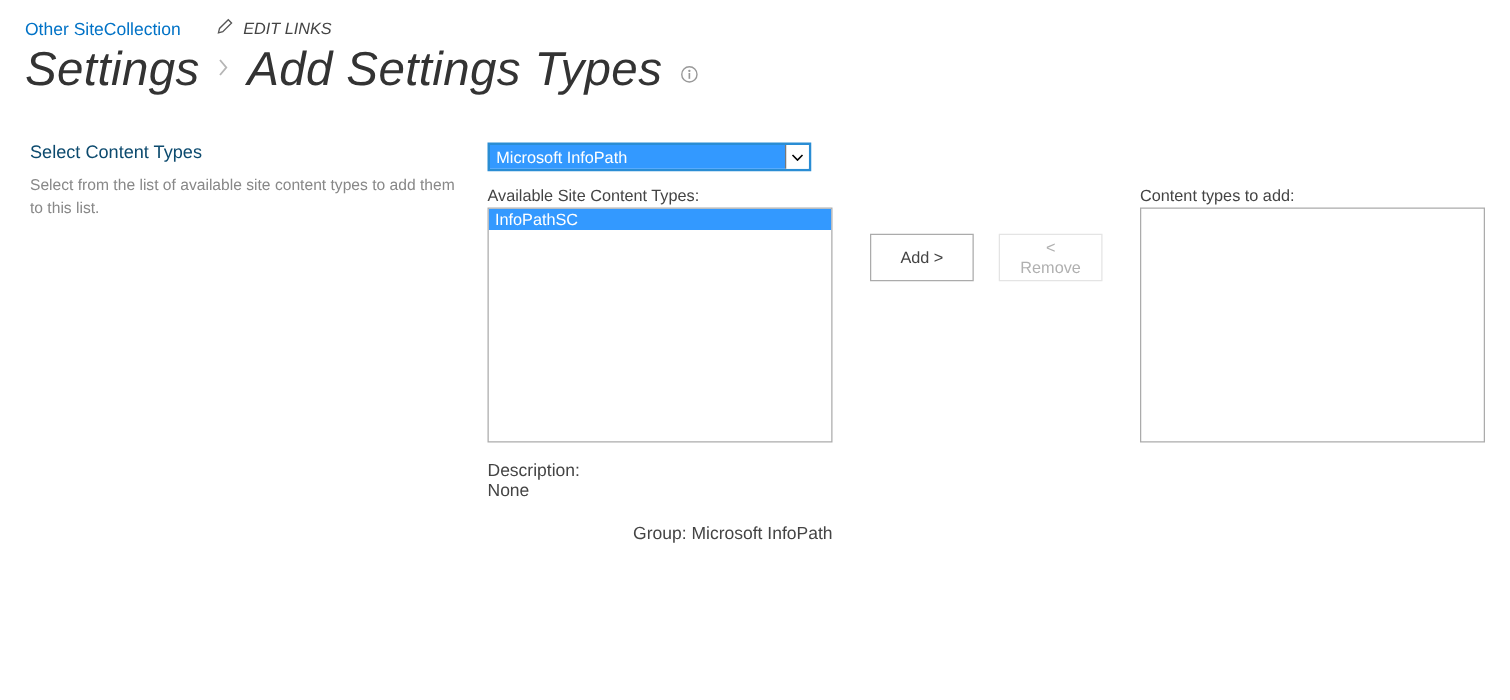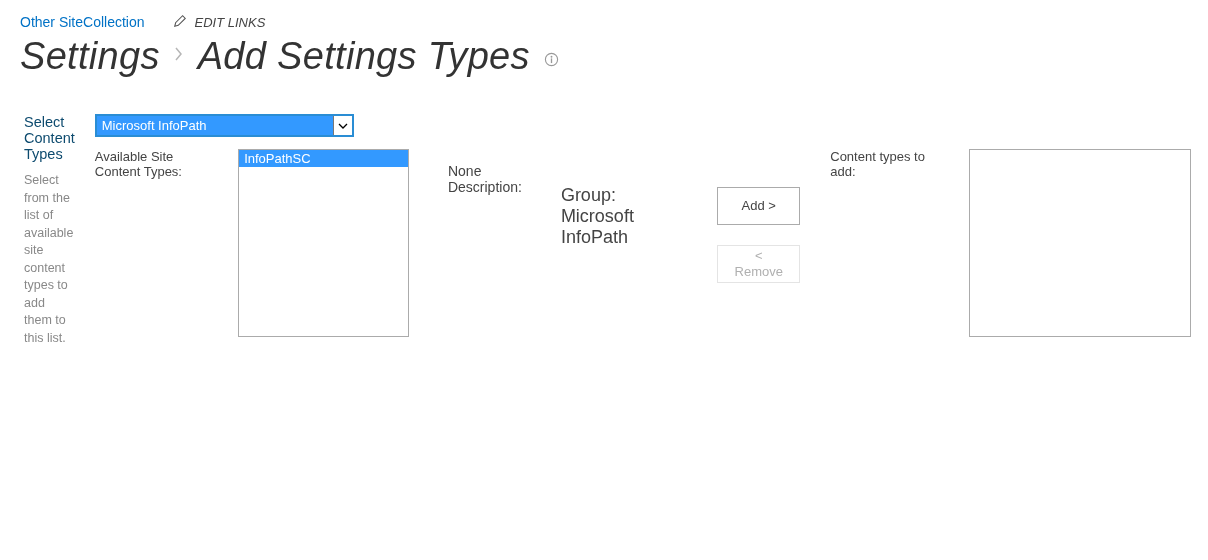--- a/index.html
+++ b/index.html
@@ -10,20 +10,21 @@
     body {
       font-family: "Segoe UI", "Segoe UI Light", Arial, sans-serif;
       background: #ffffff;
       color: #333333;
       font-size: 13px;
       width: 1208px;
       padding: 10px 20px;
     }
     .top-nav {
       display: flex;
+      align-items: center;
       gap: 28px;
       padding: 4px 0 2px 0;
     }
     .top-nav a.site-link {
       color: #0072C6;
       text-decoration: none;
       font-size: 14px;
     }
     .edit-links {
       display: flex;
@@ -126,42 +127,41 @@
     .select-arrow svg {
       width: 10px;
       height: 6px;
     }
     .pickers {
       display: flex;
       gap: 30px;
     }
     .picker-col {
       display: flex;
-      flex-direction: row;
-      gap: 39px;
+      flex-direction: column;
     }
     .listbox {
       border: 1px solid #ababab;
       width: 276px;
       height: 188px;
       background: #fff;
       font-size: 13px;
       overflow: auto;
     }
     .listbox .item {
       padding: 1px 5px;
       cursor: default;
     }
     .listbox .item.selected {
       background: #3399FF;
       color: #fff;
     }
     .transfer-buttons {
       display: flex;
-      flex-direction: column;
+      flex-direction: row;
       gap: 20px;
       padding-top: 38px;
       align-items: stretch;
     }
     .btn {
       width: 83px;
       height: 38px;
       background: #fff;
       border: 1px solid #ababab;
       font-size: 13px;
@@ -177,23 +177,24 @@
     }
     .desc-block {
       margin-top: 14px;
       font-size: 14px;
       color: #444;
     }
     .desc-block .row {
       margin-bottom: 0px;
     }
     .group-block {
-      margin-top: 36px;
-      font-size: 18px;
-      color: #444;
+      margin-top: 18px;
+      font-size: 14px;
+      color: #444;
+      text-align: right;
     }
   </style>
 </head>
 <body>
 
 <div class="top-nav">
   <a href="#" class="site-link">Other SiteCollection</a>
   <div class="edit-links">
     <span>
       <svg viewBox="0 0 16 16" fill="none" stroke="#555" stroke-width="1.2">
@@ -239,22 +240,22 @@
       </div>
     </div>
 
     <div class="pickers">
       <div class="picker-col">
         <div class="field-label">Available Site Content Types:</div>
         <div class="listbox">
           <div class="item selected">InfoPathSC</div>
         </div>
         <div class="desc-block">
+          <div class="row">Description:</div>
           <div class="row">None</div>
-          <div class="row">Description:</div>
         </div>
         <div class="group-block">
           <span>Group: </span><span>Microsoft InfoPath</span>
         </div>
       </div>
 
       <div class="transfer-buttons">
         <button class="btn">Add &gt;</button>
         <button class="btn" disabled="">
           <span>&lt;</span><br>

